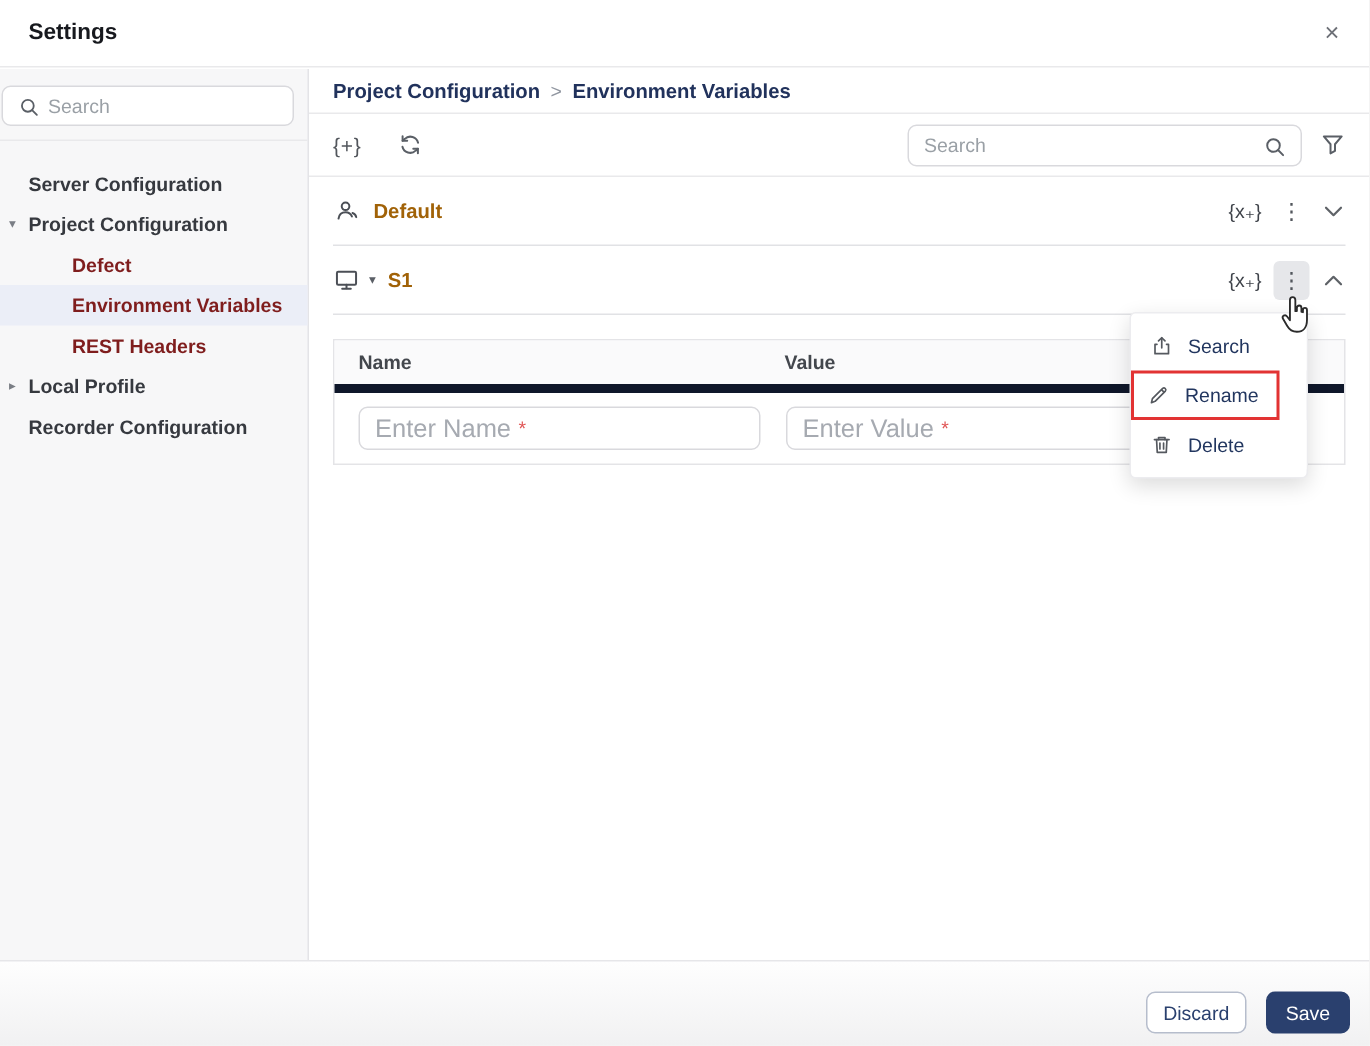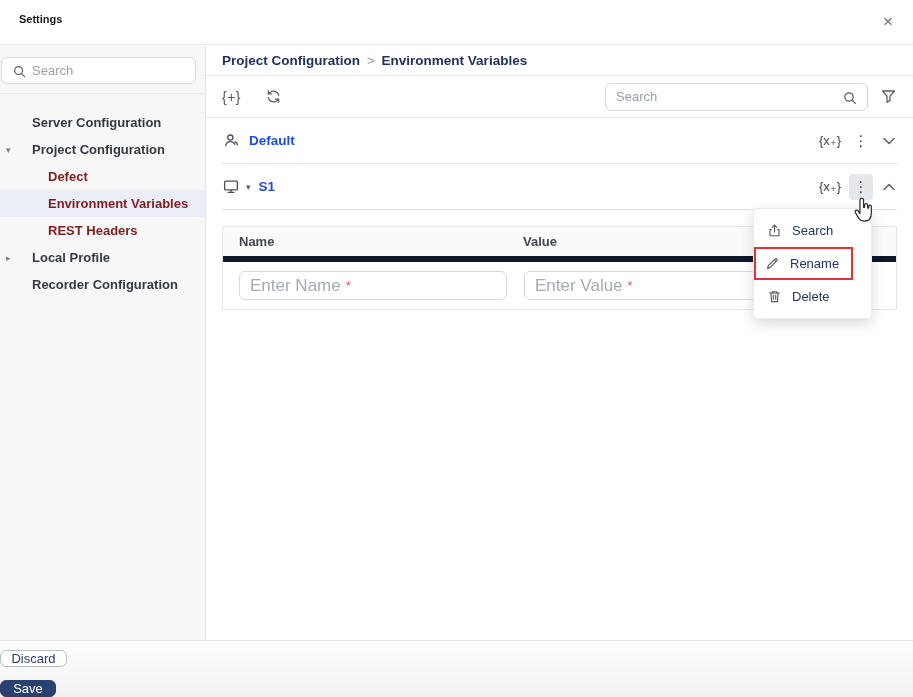--- a/index.html
+++ b/index.html
@@ -4,51 +4,51 @@
 <style>
   * { box-sizing: border-box; margin: 0; padding: 0; }
   html,body { background:#e9e9e9; }
   .app {
     position: relative; width: 913px; height: 697px; background: #fff;
     font-family: "Liberation Sans", "DejaVu Sans", sans-serif; color:#333;
     overflow: hidden; margin: 0 auto;
   }
   
   .titlebar { position:absolute; top:0; left:0; right:0; height:45px; border-bottom:1px solid #e9e9eb; background:#fff; z-index:2; }
-  .title { position:absolute; left:19px; top:13px; font-size:11px; font-weight:bold; color:#17191e; }
+  .title { position:absolute; left:19px; top:13px; font-size:15px; font-weight:bold; color:#17191e; }
   .close-btn { position:absolute; right:12px; top:9px; width:26px; height:26px; background:none; border:none; font-size:17px; color:#6d7077; cursor:pointer; font-family:inherit; }
   
   .sidebar { position:absolute; top:46px; left:0; width:206px; height:594px; background:#f7f7f8; border-right:1px solid #e4e4e7; }
   .s-search { position:absolute; top:11px; left:1px; width:195px; height:27px; background:#fff; border:1px solid #d9d9dd; border-radius:6px; }
   .s-search svg { position:absolute; left:10px; top:6px; }
   .s-search input { position:absolute; left:30px; top:1px; width:158px; height:23px; border:none; outline:none; background:transparent; font:13px "Liberation Sans","DejaVu Sans",sans-serif; color:#333; }
   input::placeholder { color:#9aa0a6; opacity:1; }
   .s-sep { position:absolute; top:47px; left:0; right:0; border-bottom:1px solid #e9e9eb; }
   .s-nav { position:absolute; top:48px; left:0; right:0; padding-top:15px; }
   .nav-item { position:relative; height:27px; display:flex; align-items:center; font-size:13px; cursor:pointer; }
-  .lvl0 { padding-left:32px; font-weight:bold; color:#36393f;align-items:center; }
+  .lvl0 { padding-left:19px; font-weight:bold; color:#36393f;align-items:center; }
   .lvl1 { padding-left:48px; color:#7f1d1d;font-weight:bold; }
   .sel { background:#ebeef7; }
   .tree-caret { position:absolute; left:6px; top:50%; transform:translateY(-52%); font-family:"DejaVu Sans",sans-serif; font-size:9px; color:#7a7e85; font-weight:normal; }
   
   .main { position:absolute; top:46px; left:206px; width:707px; height:594px; background:#fff; }
   .breadcrumb { height:30px; display:flex; align-items:center; padding-left:16px; border-bottom:1px solid #e9e9eb; font-size:13.5px; font-weight:bold; color:#21325c; }
   .bc-sep { margin:0 7px; color:#9096a0; font-weight:normal; font-size:13px; }
   .toolbar { height:42px; display:flex; align-items:center; padding:0 16px; border-bottom:1px solid #e9e9eb; }
   .tb-braces { background:none; border:none; font-size:14px; color:#52565c; letter-spacing:.5px; padding:0; cursor:pointer; font-family:inherit; }
   .tb-refresh, .tb-filter { background:none; border:none; padding:0; cursor:pointer; height:17px; }
   .tb-refresh { margin-left:24px; }
   .tb-search { margin-left:auto; position:relative; width:263px; height:28px; border:1px solid #d9d9dd; border-radius:6px; background:#fff; }
   .tb-search input { position:absolute; left:10px; top:1px; width:212px; height:24px; border:none; outline:none; background:transparent; font:13px "Liberation Sans","DejaVu Sans",sans-serif; color:#333; }
   .tb-search svg { position:absolute; right:9px; top:6px; }
   .tb-filter { margin-left:12px; }
   
   .content { padding:0 16px; }
   .sect { height:46px; display:flex; align-items:center; border-bottom:1px solid #e1e2e5; }
-  .sect-name { margin-left:9px; font-size:13.5px; font-weight:bold; color:#1d4ed8; }
+  .sect-name { margin-left:9px; font-size:13.5px; font-weight:bold; color:#a16207; }
   .icon-caret { margin-left:6px; font-size:9px; color:#5a5f66; font-family:"DejaVu Sans",sans-serif; }
   .icon-caret + .sect-name { margin-left:8px; }
   .sect-right { margin-left:auto; display:flex; align-items:center; gap:8px; }
   .xadd { font-size:13px; color:#3f434a; cursor:pointer; }
   .kebab { width:24px; height:26px; display:flex; align-items:center; justify-content:center; font-size:15px; color:#52565c; border-radius:4px; cursor:pointer; font-family:"DejaVu Sans",sans-serif; }
   .kebab.active { background:#e6e7ea; }
   .chev { width:16px; height:20px; display:flex; align-items:center; justify-content:center; cursor:pointer; }
   
   .vtable { margin-top:16px; border:1px solid #e4e4e7; }
   .thead { height:35px; background:#fafafb; border-bottom:6px solid #0f172a; display:flex; align-items:center; font-size:13px; font-weight:bold; color:#43474d; }
@@ -59,21 +59,21 @@
   .finput { width:268px; height:29px; border:1px solid #d9d9dd; border-radius:6px; display:flex; align-items:center; padding-left:10px; background:#fff; cursor:text; }
   .ph { font-size:17px; color:#a6aab1; }
   .req { font-size:13px; color:#e05555; margin-left:5px; }
   
   .menu { position:absolute; left:753px; top:208px; width:119px; background:#fff; border:1px solid #ececef; border-radius:4px; box-shadow:0 5px 14px rgba(0,0,0,.14); padding:5px 0; z-index:10; }
   .menu-item { height:33px; display:flex; align-items:center; padding-left:13px; gap:10px; font-size:13px; color:#22365f; cursor:pointer; background:#fff; }
   .menu-item.highlighted { border:2px solid #e23333; margin-right:18px; padding-left:9px; }
   
   .cursor { position:absolute; left:851px; top:197px; z-index:20; pointer-events:none; }
   
-  .footer { position:absolute; left:0; top:640px; width:913px; height:57px; border-top:1px solid #e6e6e9; background:linear-gradient(#fefefe,#f1f1f2); display:flex; align-items:flex-start; justify-content:flex-end; gap:13px; padding:20px 13px 0 0;flex-direction:column; }
+  .footer { position:absolute; left:0; top:640px; width:913px; height:57px; border-top:1px solid #e6e6e9; background:linear-gradient(#fefefe,#f1f1f2); display:flex; align-items:flex-start; justify-content:flex-end; gap:13px; padding:20px 13px 0 0; }
   .btn { height:28px; border-radius:6px; font-size:13px; font-family:inherit; cursor:pointer; }
   .btn-discard { width:67px; background:#fff; border:1px solid #b6bdcc; color:#2a406e; }
   .btn-save { width:56px; background:#2a406e; border:1px solid #2a406e; color:#fff; }
   svg.ic { display:block; }
 </style>
 </head>
 <body>
 
 <div class="app">
 

